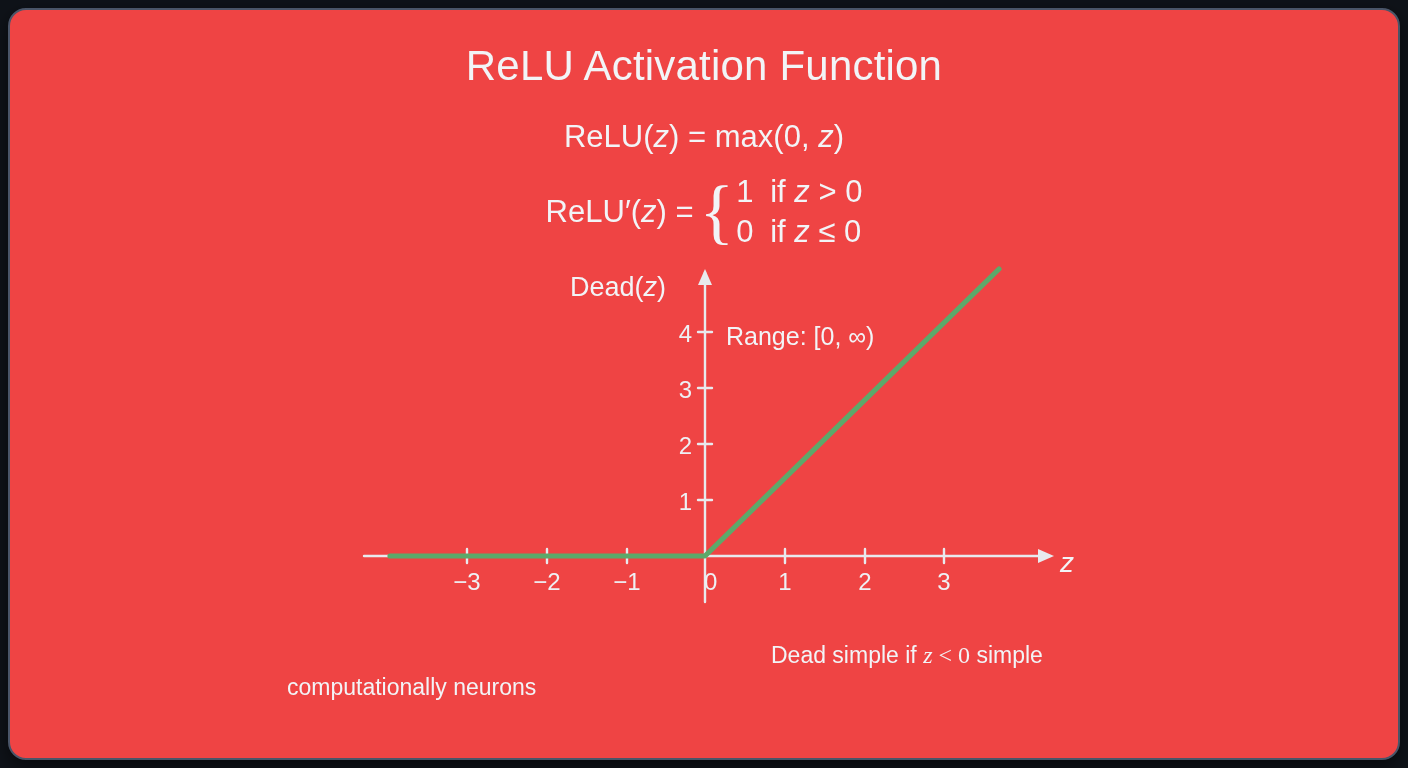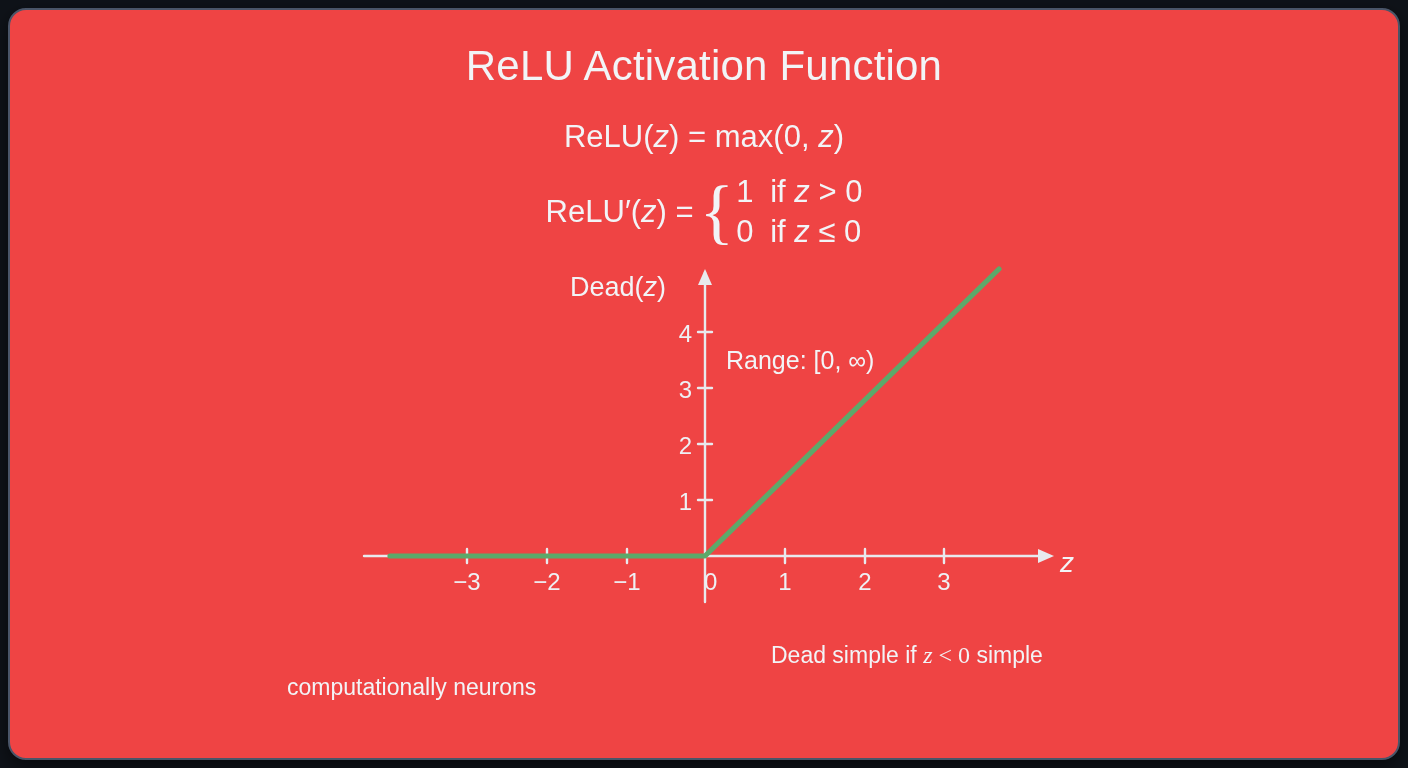--- a/index.html
+++ b/index.html
@@ -120,21 +120,20 @@
     font-size: 28px;
   }
   .range-note {
     position: absolute;
     left: 716px;
     top: 312px;
     font-size: 25px;
     color: #f2f4f7;
     font-family: "Liberation Sans", sans-serif;
     white-space: nowrap;
-    margin-top: 24px;
   }
   .tick-label {
     position: absolute;
     font-size: 24px;
     color: #eef0f4;
     font-family: "Liberation Sans", sans-serif;
     text-align: center;
     white-space: nowrap;
   }
   .tick-y { width: 30px; text-align: right; }

